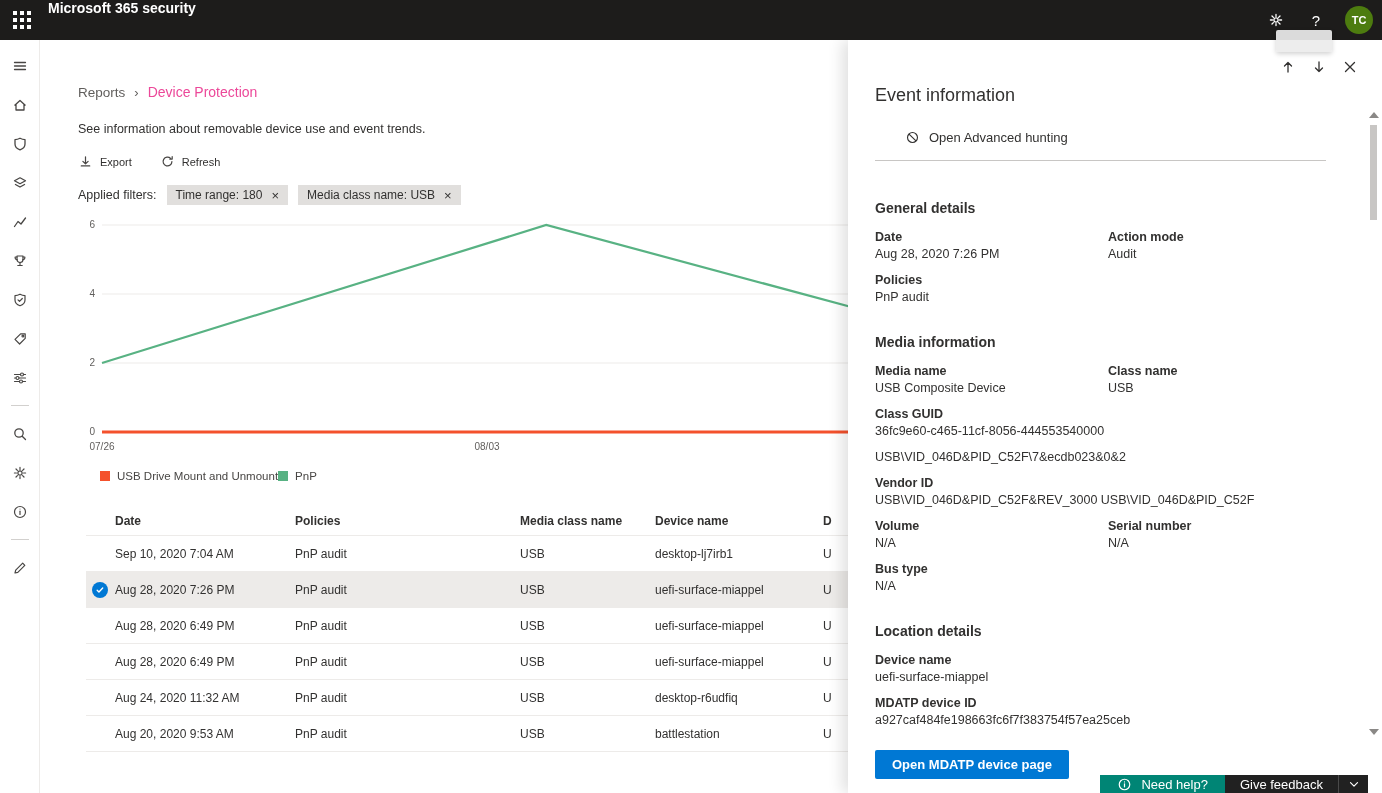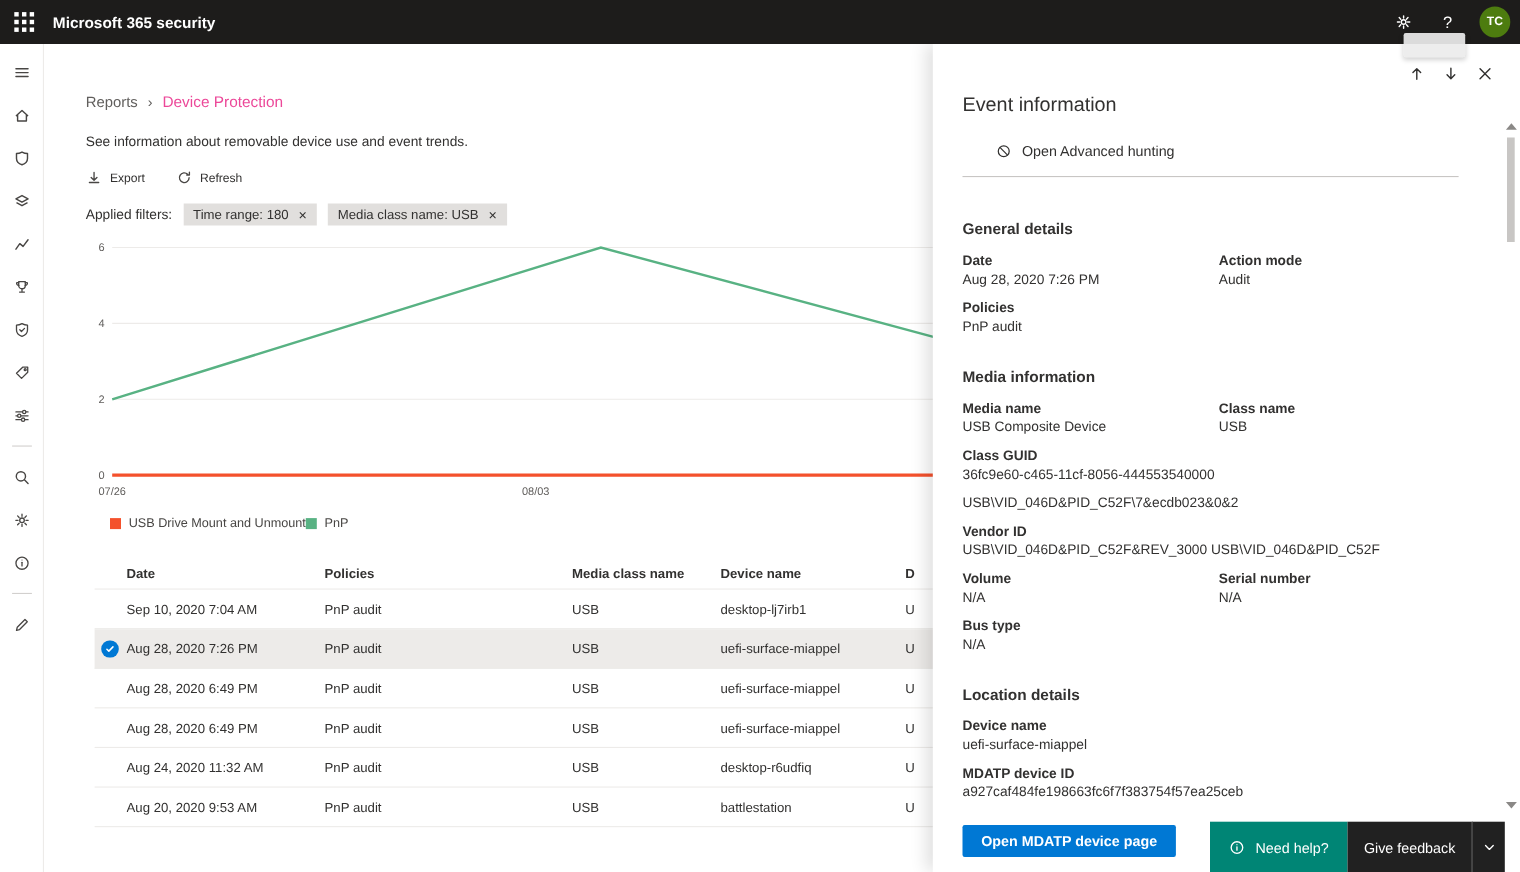--- a/index.html
+++ b/index.html
@@ -2,21 +2,21 @@
 <html><head>
 <meta charset="utf-8">
 <style>
   * { margin:0; padding:0; box-sizing:border-box; }
   html,body { width:1382px; height:793px; overflow:hidden; background:#fff;
               font-family:"Liberation Sans", sans-serif; color:#323130; position:relative; }
   .clickable { cursor:pointer; }
 
   
   .topbar { position:absolute; top:0; left:0; right:0; height:40px; background:#1d1c1b;
-            display:flex; align-items:center; color:#fff; z-index:50; }
+            display:flex; color:#fff; z-index:50; }
   .waffle { width:44px; height:40px; display:flex; align-items:center; justify-content:center; }
   .waffle-grid { display:grid; grid-template-columns:repeat(3,4px); grid-gap:3px; }
   .waffle-dot { width:4px; height:4px; background:#fff; }
   .topbar-title { font-size:14px; font-weight:600; margin-left:4px; }
   .topbar-right { margin-left:auto; display:flex; align-items:center; height:100%; }
   .topbar-btn { width:40px; height:40px; display:flex; align-items:center; justify-content:center;
                 color:#fff; font-size:15px; }
   .avatar { width:28px; height:28px; border-radius:50%; background:#4d7c0f; color:#fff; font-size:11px;
             font-weight:700; display:flex; align-items:center; justify-content:center; margin:0 9px; }
   .tooltip-remnant { position:absolute; top:30px; left:1276px; width:56px; height:22px; z-index:60;
@@ -83,21 +83,21 @@
 
   
   .panel-scrollbar { position:absolute; top:72px; right:3px; bottom:58px; width:11px; }
   .sb-arrow { width:0; height:0; border-left:5px solid transparent; border-right:5px solid transparent;
               margin:0 auto; }
   .sb-arrow.up { border-bottom:6px solid #8a8886; }
   .sb-arrow.down { border-top:6px solid #8a8886; position:absolute; bottom:0; left:0; right:0; }
   .sb-thumb { position:absolute; top:13px; left:2px; width:7px; height:95px; background:#c8c6c4; }
 
   
-  .footer-fab { position:absolute; right:14px; bottom:0; height:46px; display:flex; z-index:80; }
+  .footer-fab { position:absolute; right:14px; bottom:0; height:18px; display:flex; z-index:80; }
   .need-help { background:#008575; color:#fff; display:flex; align-items:center; gap:9px;
                font-size:13px; padding:0 17px; }
   .give-feedback { background:#212121; color:#fff; display:flex; align-items:center; font-size:13px;
                padding:0 15px; }
   .gf-chevron { background:#212121; border-left:1px solid #4a4a4a; width:30px; display:flex;
                align-items:center; justify-content:center; color:#fff; }
 </style>
 </head>
 <body>
 

